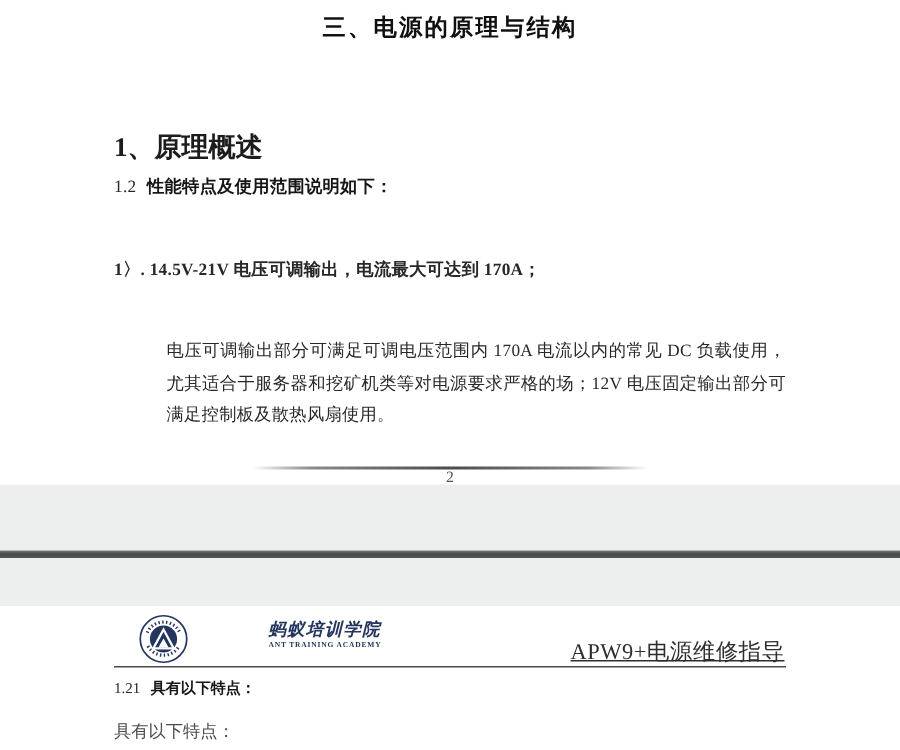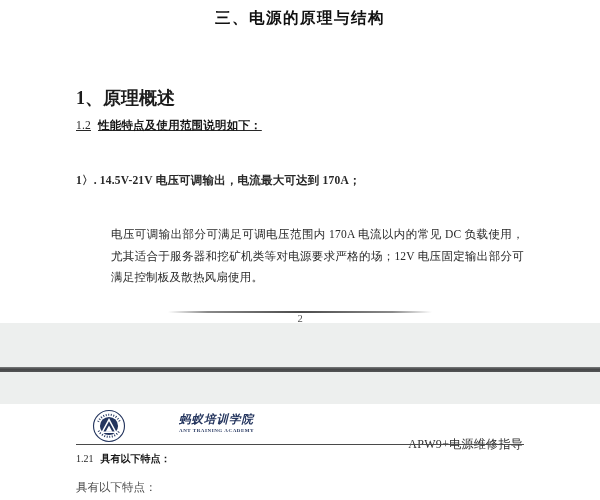--- a/index.html
+++ b/index.html
@@ -16,40 +16,40 @@
   #dark-bar { position:absolute; top:367px; left:0; width:600px; height:5px;
               background:linear-gradient(#7b7d7e,#464748 45%,#545556); }
   #page2 { top:404px; height:96px; }
 
   .doc-title { position:absolute; top:8px; left:0; width:600px; text-align:center;
                font-size:15.5px; font-weight:bold; letter-spacing:1.5px; color:#101010; }
   .sec-head { position:absolute; top:51px; left:76px; font-size:18px; font-weight:bold; color:#1c1c1c;margin-top:35px; }
 
   .body-text { font-size:11.5px; line-height:22.5px; letter-spacing:0.2px; text-align:justify; }
   .p11   { position:absolute; top:71px;  left:76px; width:448px; }
-  .p12   { position:absolute; top:114px; left:76px; width:448px;text-decoration:underline; }
+  .p12   { position:absolute; top:114px; left:76px; width:448px; }
   .pintro{ position:absolute; top:136px; left:76px; width:448px; }
   .li1   { position:absolute; top:169px; left:76px; width:448px;font-weight:bold; }
   .li2   { position:absolute; top:192px; left:76px; width:448px; }
   .pdetail{ position:absolute; top:224px; left:76px; width:448px; padding-left:35px;
             line-height:21.5px; }
   .num { margin-right:7px; }
   .b { font-weight:bold; color:#161616; }
 
   .footer-line { position:absolute; top:311px; left:168px; width:264px; height:2px;
       background:linear-gradient(to right, rgba(90,90,90,0), #8a8a8a 15%, #4c4c4c 50%, #8a8a8a 85%, rgba(90,90,90,0)); }
   .page-num { position:absolute; top:313px; left:0; width:600px; text-align:center;
               font-size:10.5px; color:#555; }
 
   
   .logo-wrap { position:absolute; top:5px; left:92px; width:34px; height:34px; }
   .logo-text { position:absolute; top:8px; left:131px; color:#24355e;margin-left:48px; }
   .logo-cn { font-size:11.5px; font-weight:bold; font-style:italic; letter-spacing:1px; }
   .logo-en { font-size:5px; font-weight:bold; letter-spacing:0.55px; margin-top:1px; }
-  .hdr-right { position:absolute; top:32px; right:77px; font-size:12px; color:#2e2e2e; letter-spacing:0.3px; }
+  .hdr-right { position:absolute; top:21px; right:77px; font-size:15px; color:#2e2e2e; letter-spacing:0.3px;text-decoration:underline; }
   .hdr-rule { position:absolute; top:40px; left:76px; width:448px; height:0; border-top:1.5px solid #4a4a4a; }
   .p121 { position:absolute; top:48px; left:76px; width:448px; font-size:10px; }
   .prepeat { position:absolute; top:76px; left:76px; width:448px; font-size:11.5px; color:#4a4a4a; }
 </style>
 </head>
 <body>
 
 <div class="page" id="page1">
 
   <div class="doc-title">三、电源的原理与结构</div>

